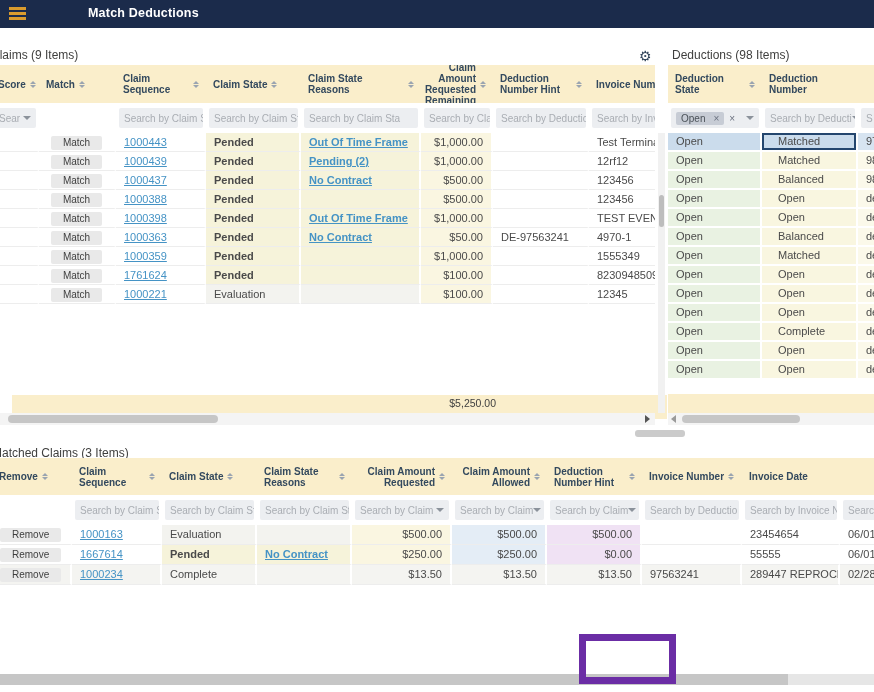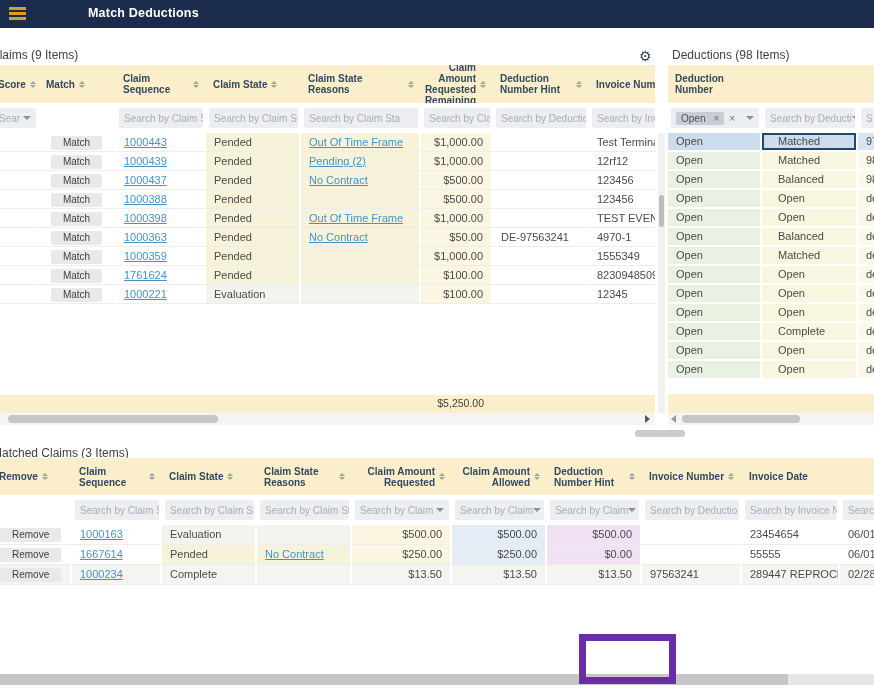--- a/index.html
+++ b/index.html
@@ -48,35 +48,35 @@
   .claims .cell{line-height:18px;border-bottom:1px solid #ededed;}
   .ded .grow{height:19px;}
   .ded .cell{line-height:17px;border-bottom:2px solid #fff;}
   .matched .grow{height:20px;}
   .matched .cell{line-height:19px;border-bottom:1px solid #ededed;}
   .cell.num{text-align:right;}
   .btn{display:inline-block;background:#e9e9e9;border-radius:2px;padding:0 12px;height:14px;
        line-height:14px;font-size:10px;color:#3f3f3f;cursor:pointer;}
   .link{color:var(--link,#4593c5);text-decoration:underline;cursor:pointer;}
   .rc .cell{background:#f4f4f1;}
-  .t-yellow{background:#f6f3da;}
+  .t-yellow{background:#f6f3da;font-weight:bold;}
   .t-gray{background:#f3f3ef;}
   .t-green{background:#e8f0df;}
   .t-amt{background:#faf6e1;}
   .t-blue{background:#e4edf6;}
   .t-purple{background:#f0e2f4;}
   .t-dedgreen{background:#e9f2e2;}
   .t-dedstate{background:#f9f6e0;padding-left:16px;}
   .t-dednum{background:#fbf9ea;}
   .sel .cell{background:var(--sel,#cbdcec);}
   .sel .c-num{background:#d7e4f1;}
   .sel .c-state{box-shadow:inset 0 0 0 2px #24466e;}
   
   .footer{position:absolute;background:var(--band,#faeecb);}
-  .f-claims{left:0;top:395px;width:655px;height:24px;}
+  .f-claims{left:12px;top:395px;width:655px;height:24px;}
   .f-ded{left:668px;top:394px;width:206px;height:19px;}
   .f-matched{left:0;top:652px;width:874px;height:20px;}
   .ftotal{position:absolute;font-size:10.5px;color:#3f3f3f;text-align:right;}
   .hsb{position:absolute;height:12px;background:#f4f4f4;}
   .thumb{position:absolute;background:#c6c6c6;border-radius:4px;cursor:pointer;}
   .arr{position:absolute;width:0;height:0;cursor:pointer;}
   .arr.r{border-top:4px solid transparent;border-bottom:4px solid transparent;border-left:5px solid #555;}
   .arr.l{border-top:4px solid transparent;border-bottom:4px solid transparent;border-right:5px solid #9a9a9a;}
   .vsb{position:absolute;left:658px;top:133px;width:7px;height:280px;background:#f1f1f1;}
   .vthumb{position:absolute;left:659px;top:195px;width:5px;height:32px;background:#bdbdbd;border-radius:3px;cursor:pointer;}
@@ -306,20 +306,27 @@
   <div class="arr r" style="left:645px;top:415px;"></div>
 
   <div class="vsb"></div>
   <div class="vthumb"></div>
 
   <div class="panel p-ded ded">
     <div class="ptitle">Deductions (98 Items)</div>
 
     <div class="hband ded-cols" style="top:20px;left:0;width:260px;height:38px;">
       <div class="hc">
+          <span>Deduction State</span>
+          <span class="sort">
+            <i class="su"></i>
+            <i class="sd"></i>
+          </span>
+        </div>
+      <div class="hc">
           <span>Deduction Number</span>
         </div>
     </div>
 
     <div class="frow ded-cols" style="top:58px;left:0;width:260px;">
       <div class="fwrap">
           <div class="field">
         <span class="chip">
               <span>Open</span>
               <span class="xmark">×</span>

